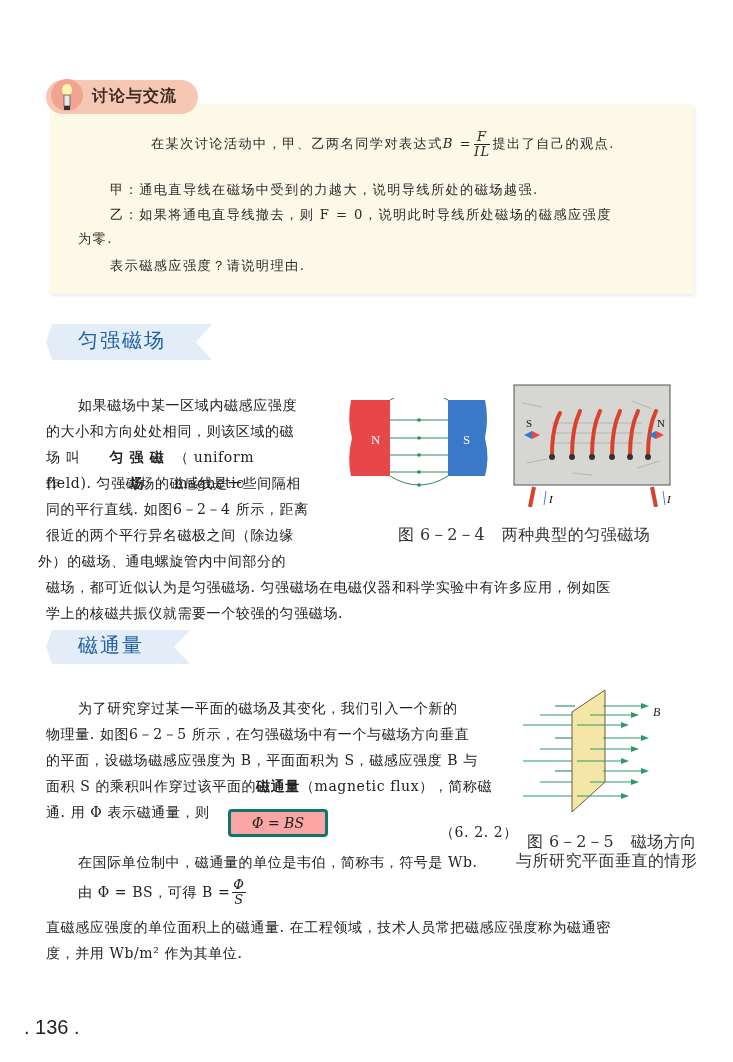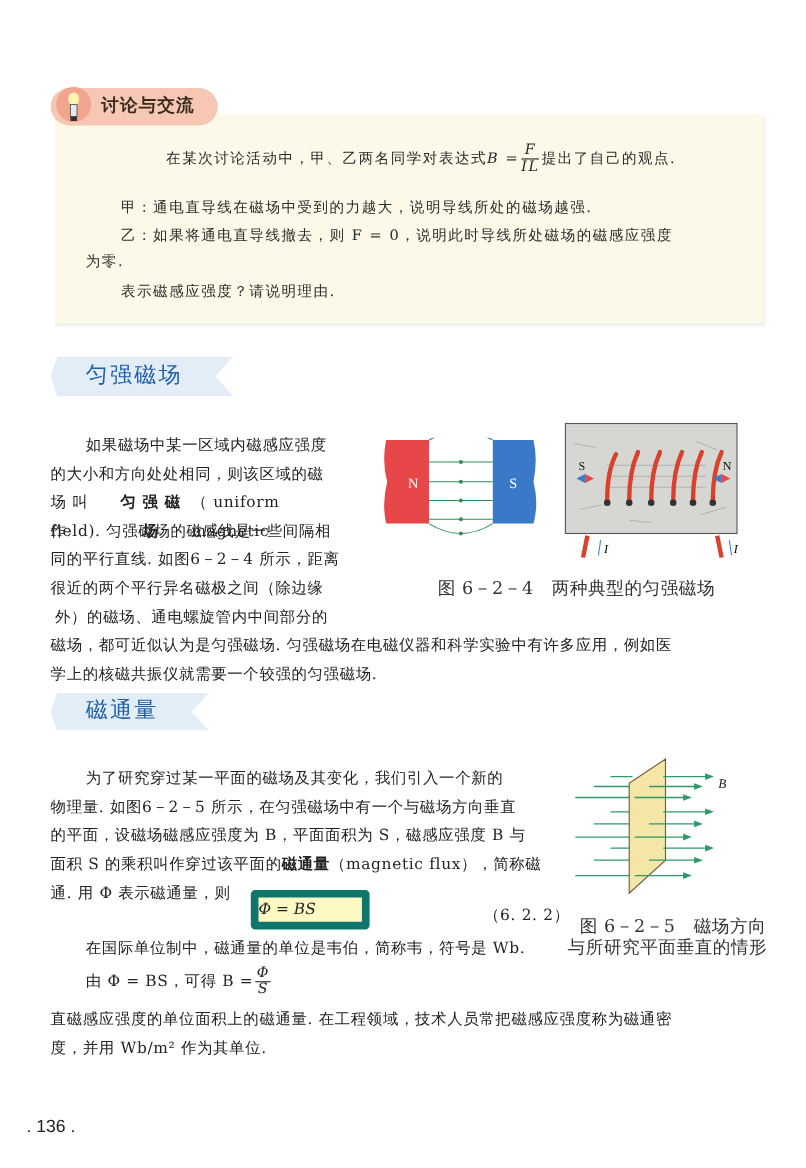--- a/index.html
+++ b/index.html
@@ -17,24 +17,24 @@
   .bulb { left:50px; top:78px; width:34px; height:38px; }
   .disc-p { font-size:13.2px; line-height:20px; letter-spacing:1.4px; color:#2a2a2a; }
   .ribbon-text { font-family:"DejaVu Sans","Liberation Sans",sans-serif; font-size:20px;
                  color:#1f5fa8; letter-spacing:2px; }
 
   .body-p { font-size:14px; line-height:26px; color:#222; letter-spacing:0.6px;margin-top:12px; }
   .bold-term { font-family:"DejaVu Sans","Liberation Sans",sans-serif; font-weight:bold;text-align:center; }
   .italic { font-style:italic; }
   .caption { font-size:16px; color:#333; letter-spacing:0.5px; }
 
-  .formula-box { left:228px; top:809px; width:94px; height:22px; background:#fef9c3;
-                 border:7px solid #0f766e; border-radius:4px; 
+  .formula-box { left:228px; top:809px; width:94px; height:22px; background:#fca5a5;
+                 border:3px solid #0f766e; border-radius:4px; text-align:center;
                  font-size:14px; line-height:22px; }
-  .page-num { left:24px; top:1016px; font-family:"Liberation Sans",sans-serif; font-size:16px; color:#222;text-align:right; }
+  .page-num { left:24px; top:1016px; font-family:"Liberation Sans",sans-serif; font-size:20px; color:#222;text-align:right; }
 
   .frac { display:inline-block; vertical-align:middle; text-align:center; font-style:italic;
           line-height:14px; margin:0 2px; }
   .frac span { display:block; font-size:13px; }
   .frac .num { border-bottom:1px solid #222; padding:0 1px; }
 </style>
 </head>
 <body>
 
 <div class="abs disc-box"></div>
@@ -63,21 +63,21 @@
 <div class="abs body-p" style="left:78px; top:380px;">如果磁场中某一区域内磁感应强度</div>
 <div class="abs body-p" style="left:46px; top:406px;">的大小和方向处处相同，则该区域的磁</div>
 <div class="abs body-p" style="left:46px; top:432px; width:283px; display:flex; justify-content:space-between;">
   <span>场 叫 作</span>
   <span class="bold-term">匀 强 磁 场</span>
   <span>（ uniform  magnetic</span>
 </div>
 <div class="abs body-p" style="left:46px; top:458px;">field). 匀强磁场的磁感线是一些间隔相</div>
 <div class="abs body-p" style="left:46px; top:484px;">同的平行直线. 如图6－2－4 所示，距离</div>
 <div class="abs body-p" style="left:46px; top:510px;">很近的两个平行异名磁极之间（除边缘</div>
-<div class="abs body-p" style="left:50px; top:536px;">外）的磁场、通电螺旋管内中间部分的</div>
+<div class="abs body-p" style="left:38px; top:536px;">外）的磁场、通电螺旋管内中间部分的</div>
 <div class="abs body-p" style="left:46px; top:562px;">磁场，都可近似认为是匀强磁场. 匀强磁场在电磁仪器和科学实验中有许多应用，例如医</div>
 <div class="abs body-p" style="left:46px; top:588px;">学上的核磁共振仪就需要一个较强的匀强磁场.</div>
 
 <svg class="abs" style="left:345px; top:398px;" width="148" height="102" viewBox="0 0 148 102">
   <path d="M6,2 L45,2 L45,78 L6,78 Q2,60 7,40 Q2,22 6,2 Z" fill="#e8474a"></path>
   <path d="M103,2 L140,2 Q144,20 140,40 Q145,60 140,78 L103,78 Z" fill="#3a78c8"></path>
   <text x="26" y="46" fill="#fff" font-size="13" font-family="Liberation Serif, serif">N</text>
   <text x="118" y="46" fill="#fff" font-size="13" font-family="Liberation Serif, serif">S</text>
   <g stroke="#2e8b57" stroke-width="1" fill="none">
     <path d="M45,2 Q74,-14 103,2"></path>

